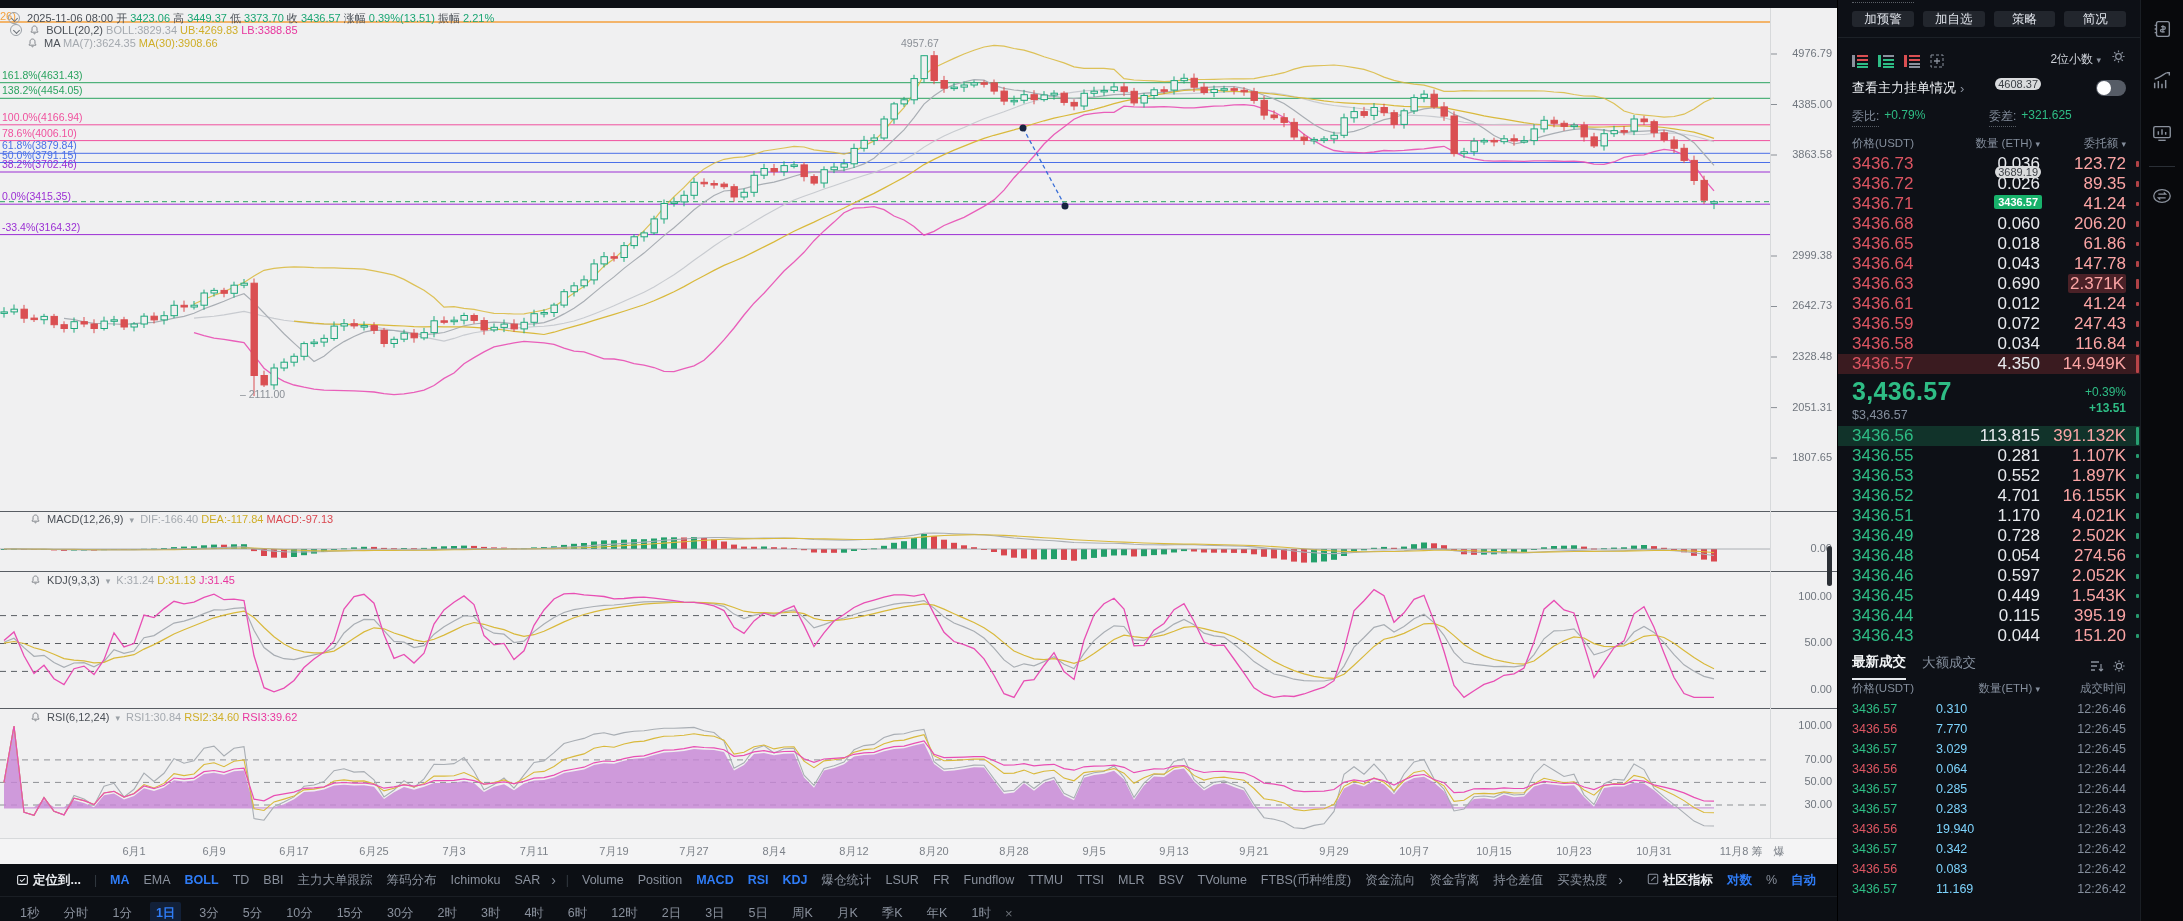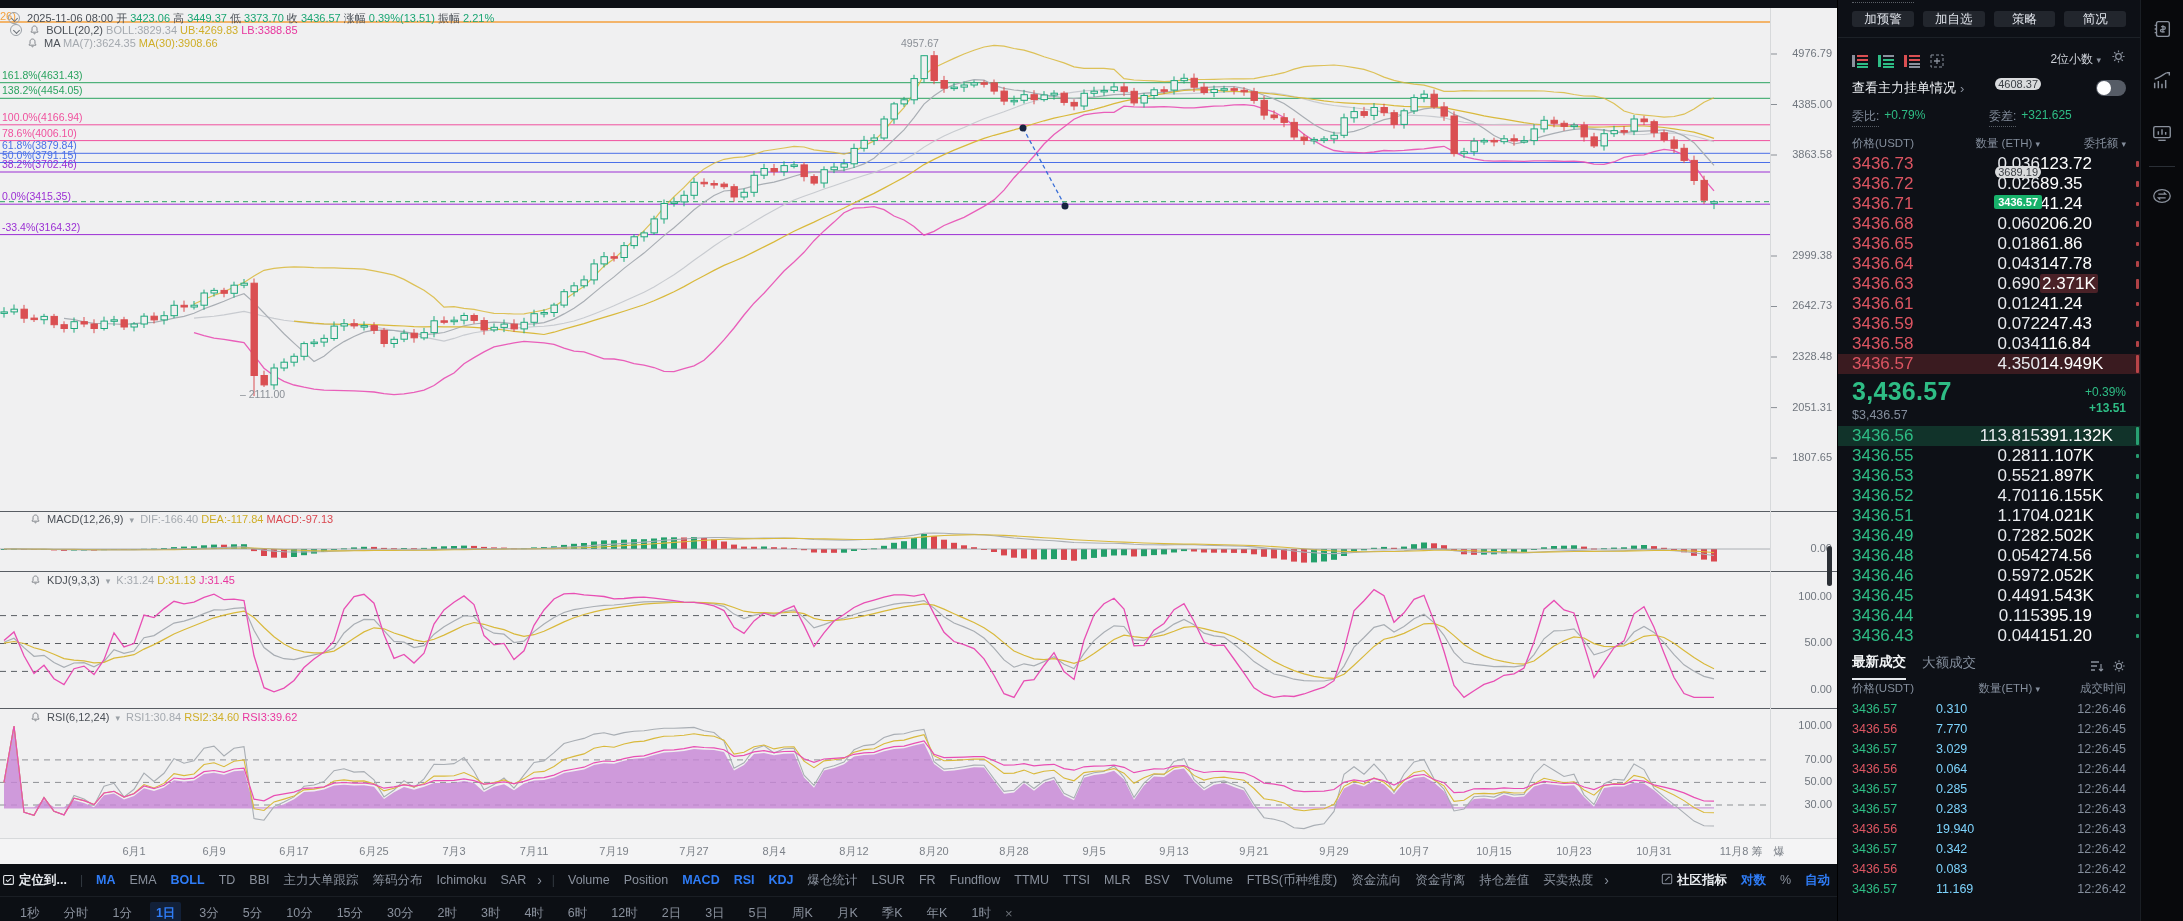--- a/index.html
+++ b/index.html
@@ -30,21 +30,21 @@
   .axis-label.badge-gray{background:#d9dbdd;color:#3c4046;padding:0 3px;border-radius:6px;width:auto;left:auto;right:3px}
   .axis-label.badge-green{background:#18b26b;color:#fff;padding:1px 4px;border-radius:2px;width:auto;left:auto;right:2px;font-weight:bold}
   .anno{position:absolute;font-size:10.5px;color:#8a8f96;z-index:4;white-space:nowrap}
 
   .date-axis{position:absolute;left:0;top:830px;width:1837px;height:26px;background:#f4f4f5;border-top:1px solid #d7d9db}
   .date-tick{position:absolute;top:5px;width:56px;margin-left:-28px;text-align:center;font-size:11px;color:#7b8088}
 
   .chart-scroll-thumb{position:absolute;left:1827px;top:538px;width:5px;height:40px;background:#2b2f35;border-radius:3px;z-index:6}
 
   
-  .tb1{position:absolute;left:0;top:856px;width:1837px;height:32px;background:#0c0f14;display:flex;align-items:center;padding:0 0;white-space:nowrap;overflow:hidden}
+  .tb1{position:absolute;left:0;top:856px;width:1837px;height:32px;background:#0c0f14;display:flex;align-items:center;padding:0 14px;white-space:nowrap;overflow:hidden}
   .tb2{position:absolute;left:0;top:888px;width:1837px;height:33px;background:#0c0f14;border-top:1px solid #1a1e24;display:flex;align-items:center;padding:0 8px;white-space:nowrap;overflow:hidden}
   .chip{color:#8a919d;font-size:12.5px;margin:0 7px;cursor:pointer}
   .chip.on{color:#2f7cf6;font-weight:bold}
   .chip.white{color:#e8ebef;font-weight:bold}
   .chip.arrow{color:#8a919d;font-size:14px;margin:0 4px}
   .tsep{color:#343a42;margin:0 6px;font-size:12px}
   .tf-chip{color:#8a919d;font-size:12.5px;margin:0 6px;padding:3px 6px;border-radius:2px;cursor:pointer}
   .tf-chip.on{color:#2f7cf6;background:rgba(47,124,246,.16);font-weight:bold}
   .tf-close{color:#6b7077;font-size:13px;margin-left:2px}
   .collapse-handle{position:absolute;left:898px;top:913px;width:42px;height:8px;background:#2a2e35;border-radius:4px 4px 0 0;text-align:center;line-height:6px;color:#8a919d;font-size:7px;z-index:8}
@@ -67,21 +67,21 @@
   .p-ratio .half{flex:1;display:flex;gap:5px}
   .dot-u{color:#848e9c;border-bottom:1px dotted #555b63;padding-bottom:1px}
   .grn{color:#2ebd85}.red{color:#dd5562}
   .bk-head,.tr-head{display:flex;padding:3px 14px;font-size:11.5px;color:#848e9c}
   .bk-head .c1,.tr-head .c1{width:84px}
   .bk-head .c2,.tr-head .c2{flex:1;text-align:right}
   .bk-head .c3,.tr-head .c3{width:86px;text-align:right}
   .bk-row{display:flex;align-items:center;height:20px;padding:0 14px;font-size:17px;position:relative;cursor:pointer}
   .bk-row .c1{width:84px}
   .bk-row .c2{flex:1;text-align:right;color:#e8eaee}
-  .bk-row .c3{width:86px;color:#ffffff}
+  .bk-row .c3{width:86px;text-align:right;color:#fca5a5}
   .bk-row .depth{position:absolute;right:1px;width:3px;border-radius:1px}
   .bk-row.hl-ask{background:#3a1b20}
   .bk-row.hl-bid{background:#11332a}
   .amt-hl{background:#4a2127;border-radius:2px;padding:0 2px}
   .price-block{display:flex;align-items:center;padding:5px 14px 6px;height:52px}
   .pb-big{font-size:25px;font-weight:bold;color:#2ebd85;letter-spacing:.3px}
   .pb-usd{font-size:12.5px;color:#848e9c;margin-top:2px}
   .pb-right{margin-left:auto;text-align:right}
   .pb-pct{font-size:12px;color:#2ebd85}
   .pb-chg{font-size:12px;font-weight:bold;color:#2ebd85;margin-top:2px}

